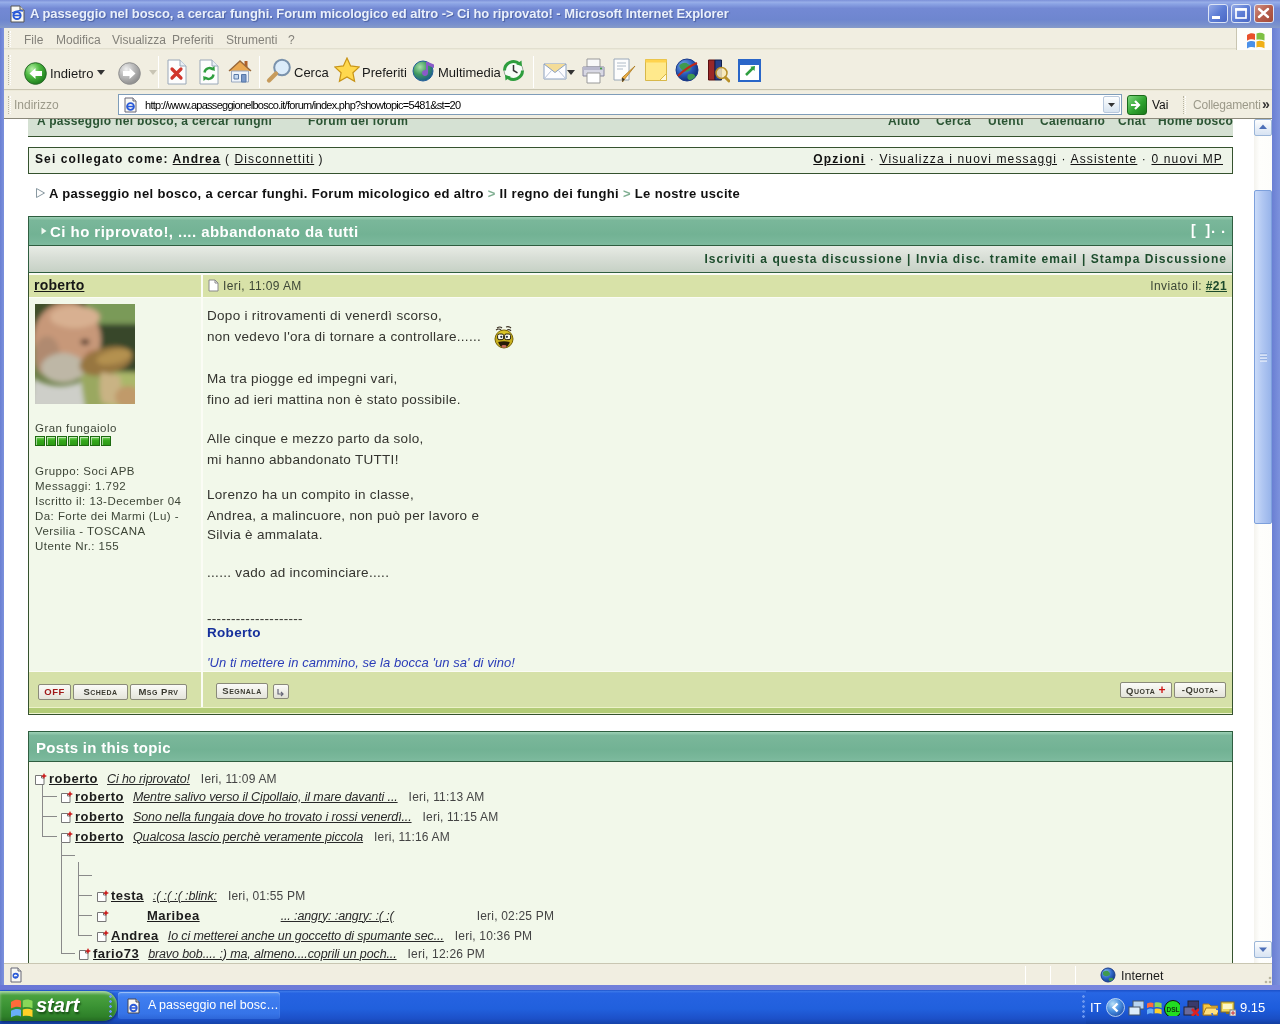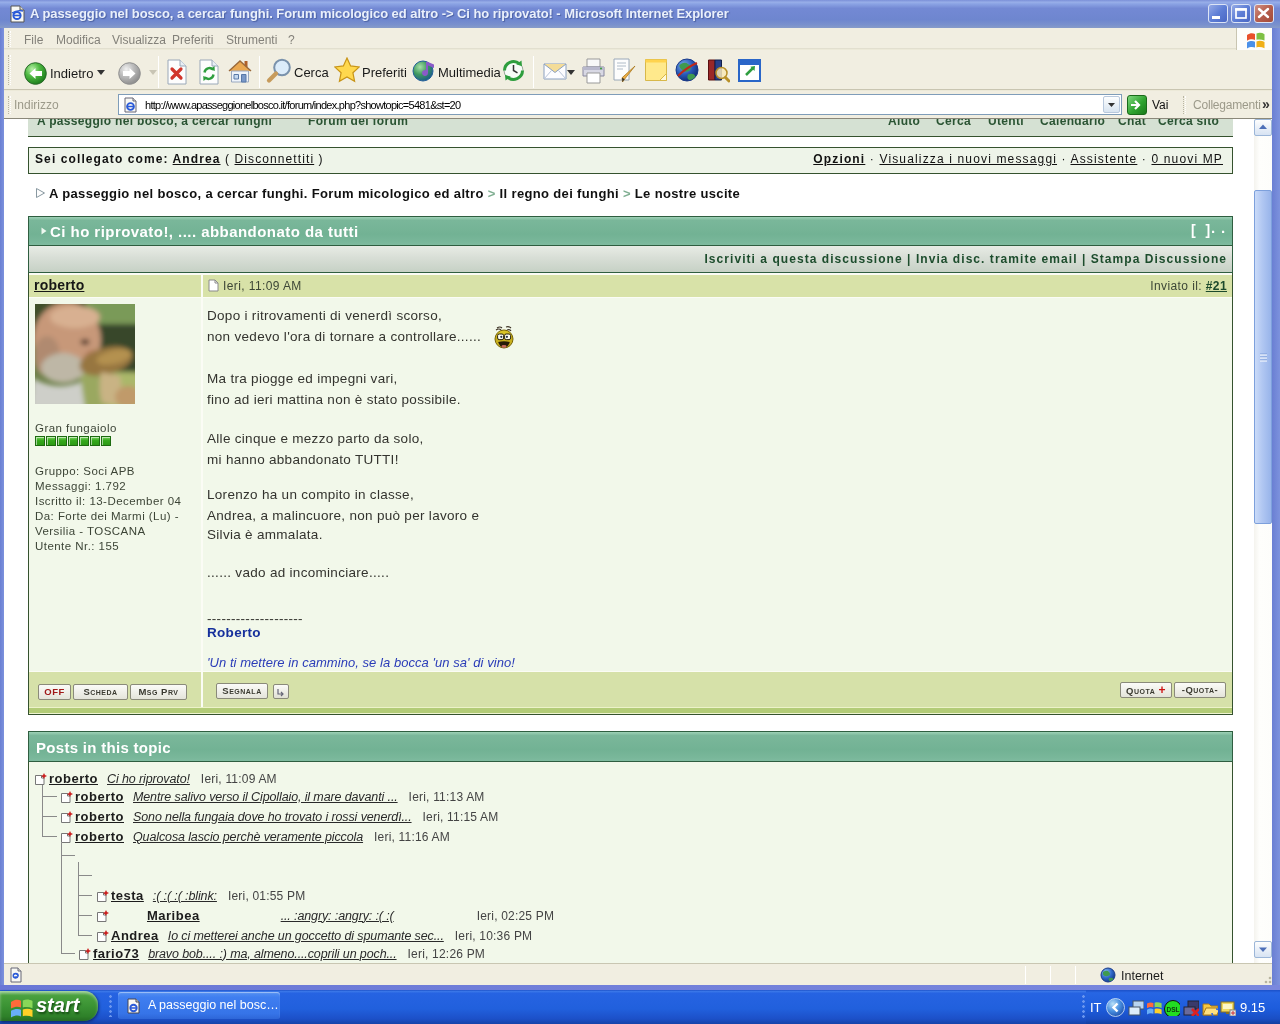--- a/index.html
+++ b/index.html
@@ -54,21 +54,21 @@
 #scroll { left:1254px; top:119px; width:18px; height:844px; background:linear-gradient(90deg,#f4f3ee 0%,#fefefc 30%,#fdfdfb 100%); }
 .sbtn { left:0px; width:18px; height:17px; background:linear-gradient(180deg,#fdfdfd,#d7e3f3); border:1px solid #9cb6d8; border-radius:2px; }
 #sthumb { left:0px; top:71px; width:18px; height:334px; background:linear-gradient(90deg,#cadbf8 0%,#b1c7f2 45%,#98b4ea 100%); border:1px solid #7da0dc; border-radius:2px; }
 
 #statusbar { left:4px; top:963px; width:1272px; height:22px; background:#f1eee1; border-top:1px solid #c9c6b2; }
 
 .winborder { background:linear-gradient(90deg,#6a7fd3,#7d92dd); }
 
 #taskbar { left:0; top:990px; width:1280px; height:34px;
   background:linear-gradient(180deg,#1c50c8 0%,#3a77e8 4%,#2663e2 10%,#2160dd 55%,#1c50c8 85%,#1443a8 100%); }
-#startbtn { left:0; top:991px; width:98px; height:30px; border-radius:0 14px 14px 0;
+#startbtn { left:0; top:991px; width:117px; height:30px; border-radius:0 14px 14px 0;
   background:linear-gradient(180deg,#73ba6a 0%,#4aa13f 15%,#3b9334 50%,#2e8029 85%,#256b22 100%);
   box-shadow:inset 0 2px 3px rgba(255,255,255,0.4), 1px 1px 3px rgba(0,0,20,0.5); }
 #startbtn span { position:absolute; left:36px; top:3px; color:#fff; font-size:20px; font-weight:bold; font-style:italic; text-shadow:1px 2px 2px rgba(0,40,0,0.6); }
 #taskbtn { left:118px; top:992px; width:162px; height:27px; border-radius:3px;
   background:linear-gradient(180deg,#5591f2 0%,#3f7ef0 20%,#3674e8 80%,#2e66d8 100%);
   box-shadow:inset 0 1px 1px rgba(255,255,255,0.45); }
 #tray { left:1086px; top:990px; width:194px; height:34px;
   background:linear-gradient(180deg,#1c50c8 0%,#2766e4 8%,#1d5cdc 55%,#1a4ec4 85%,#123e9e 100%);
   }
 #traygrip { left:1082px; top:995px; width:3px; height:24px; background-image:radial-gradient(circle at 1.5px 1.5px,#6a96ee 1.2px,transparent 1.5px); background-size:3px 5px; }
@@ -82,21 +82,21 @@
  <div class="a" id="page">
 
   <div class="a" style="left:28px;top:100px;width:1205px;height:37px;background:#d5e1d3;border-bottom:1px solid #35522e;"></div>
   <div class="a navtxt" style="left:37px;top:114px;">A passeggio nel bosco, a cercar funghi</div>
   <div class="a navtxt" style="left:308px;top:114px;">Forum del forum</div>
   <div class="a navtxt" style="left:888px;top:114px;">Aiuto</div>
   <div class="a navtxt" style="left:936px;top:114px;">Cerca</div>
   <div class="a navtxt" style="left:988px;top:114px;">Utenti</div>
   <div class="a navtxt" style="left:1040px;top:114px;">Calendario</div>
   <div class="a navtxt" style="left:1118px;top:114px;">Chat</div>
-  <div class="a navtxt" style="left:1158px;top:114px;">Cerca sito</div>
+  <div class="a navtxt" style="left:1158px;top:114px;">Home bosco</div>
 
   <div class="a" style="left:28px;top:147px;width:1205px;height:27px;background:#eef4e9;border:1px solid #35522e;"></div>
   <div class="a" style="left:35px;top:152px;font-size:12px;letter-spacing:1.1px;color:#111;white-space:nowrap;"><b>Sei collegato come: <span class="glink">Andrea</span></b> ( <span class="glink">Disconnettiti</span> )</div>
   <div class="a" style="right:31px;top:152px;font-size:12px;letter-spacing:1.15px;color:#111;white-space:nowrap;"><b class="glink">Opzioni</b> · <span class="glink">Visualizza i nuovi messaggi</span> · <span class="glink">Assistente</span> · <span class="glink">0 nuovi MP</span></div>
 
   <svg class="a" style="left:35px;top:187px;" width="11" height="12">
         <path d="M1.5 1.5 L9.5 6 L1.5 10.5 Z" fill="#fdfdfd" stroke="#8898a0"></path>
       </svg>
   <div class="a" style="left:49px;top:186px;font-size:13px;font-weight:bold;color:#101010;letter-spacing:0.35px;white-space:nowrap;">A passeggio nel bosco, a cercar funghi. Forum micologico ed altro <span style="color:#7fae91;">&gt;</span> Il regno dei funghi <span style="color:#7fae91;">&gt;</span> Le nostre uscite</div>
 

